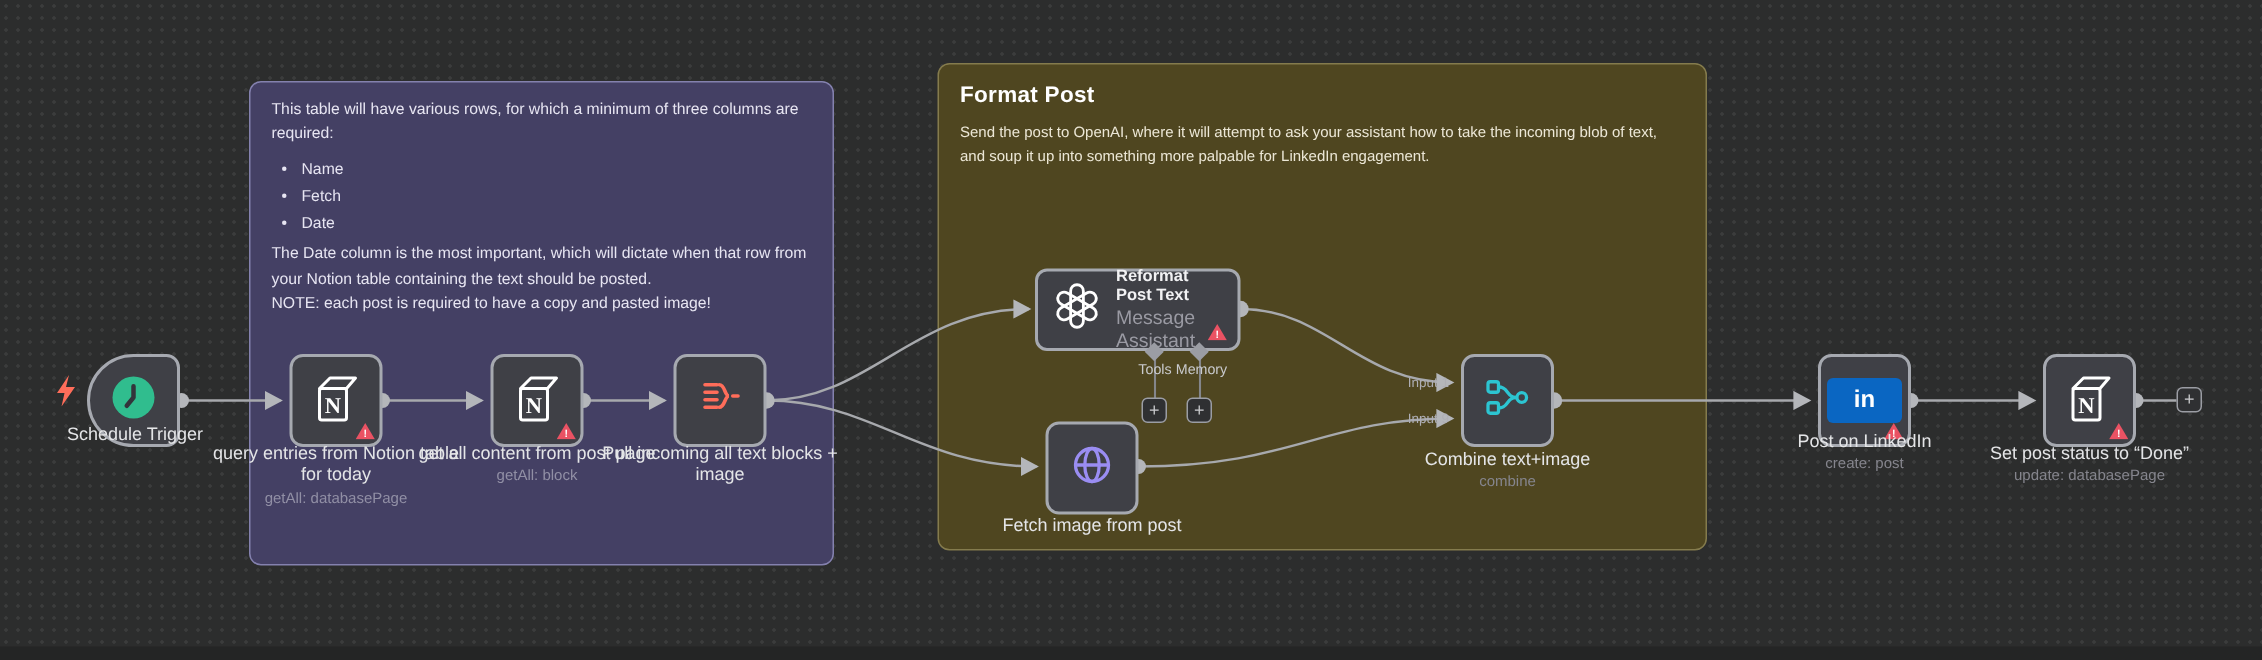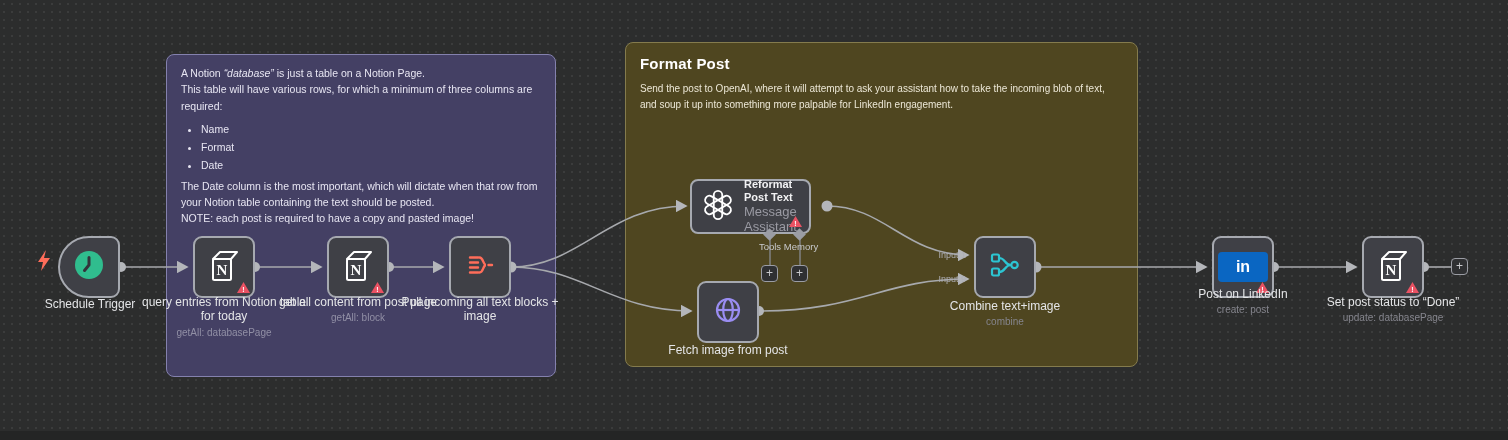--- a/index.html
+++ b/index.html
@@ -36,21 +36,21 @@
   .outdot { fill:#b4b6ba; }
 
   
   .node {
     position:absolute; width:62px; height:62px;
     background:#3f4046; border:2px solid #a6a9b0; border-radius:9px;
     display:flex; align-items:center; justify-content:center; z-index:3;
   }
   .node.trigger { border-radius:31px 9px 9px 31px; }
   .node.wide {
-    width:121px; height:55px; justify-content:flex-start;
+    width:137px; height:55px; justify-content:flex-start;
     padding:0 9px; gap:9px; border-radius:8px;
   }
   .node .ntext { line-height:1.15; }
   .node .ntext .t { font-size:11px; font-weight:700; color:#f2f2f4; }
   .node .ntext .s { font-size:13px; color:#9a9aa3; margin-top:2px; }
   .warn {
     position:absolute; right:3px; bottom:3px; width:13px; height:11px;
     background:#ea5263; clip-path:polygon(50% 0,100% 100%,0 100%);
     color:#ffffff; font-size:7px; font-weight:700; text-align:center; line-height:15px;
   }
@@ -81,25 +81,24 @@
   .notion-box { position:relative; width:32px; height:34px; }
 </style>
 </head>
 <body>
 
 <div class="canvas">
   <div class="bottom-strip"></div>
 
   <div class="sticky purple sticky-zone" style="left:166px;top:54px;width:390px;height:323px;">
     <div class="body">
-      <p><span>A Notion </span><i>“database”</i><span> is just a table on a Notion Page.</span></p>
       <p>This table will have various rows, for which a minimum of three columns are required:</p>
       <ul>
         <li>Name</li>
-        <li>Format</li>
+        <li>Fetch</li>
         <li>Date</li>
       </ul>
       <p class="quote">The Date column is the most important, which will dictate when that row from your Notion table containing the text should be posted.</p>
       <p class="quote">NOTE: each post is required to have a copy and pasted image!</p>
     </div>
   </div>
 
   <div class="sticky olive" style="left:625px;top:42px;width:513px;height:325px;">
     <h2>Format Post</h2>
     <div class="body">
@@ -143,21 +142,21 @@
   </span>
 
   <div class="node trigger" style="left:58px;top:236px;">
     <span>
       <svg width="30" height="30" viewBox="0 0 30 30">
         <circle cx="15" cy="15" r="14" fill="#30bd8e"></circle>
         <path d="M15 15 V7.5 M15 15 L10.5 20.5" stroke="#33343b" stroke-width="3" stroke-linecap="round" fill="none"></path>
       </svg>
     </span>
   </div>
-  <div class="nlabel" style="left:5px;top:297px;">
+  <div class="nlabel" style="left:5px;top:282px;">
     <div>Schedule Trigger</div>
   </div>
 
   <div class="node" style="left:193px;top:236px;">
     <span class="notion-box">
       <svg width="32" height="34" viewBox="0 0 32 34">
         <polygon points="5,9 12,2 29,2 23,9" fill="none" stroke="#ffffff" stroke-width="2" stroke-linejoin="round"></polygon>
         <rect x="5" y="9" width="18" height="21" rx="1.5" fill="none" stroke="#ffffff" stroke-width="2"></rect>
         <text x="14" y="25" text-anchor="middle" font-family="Liberation Serif, serif" font-weight="700" font-size="15" fill="#ffffff">N</text>
       </svg>

